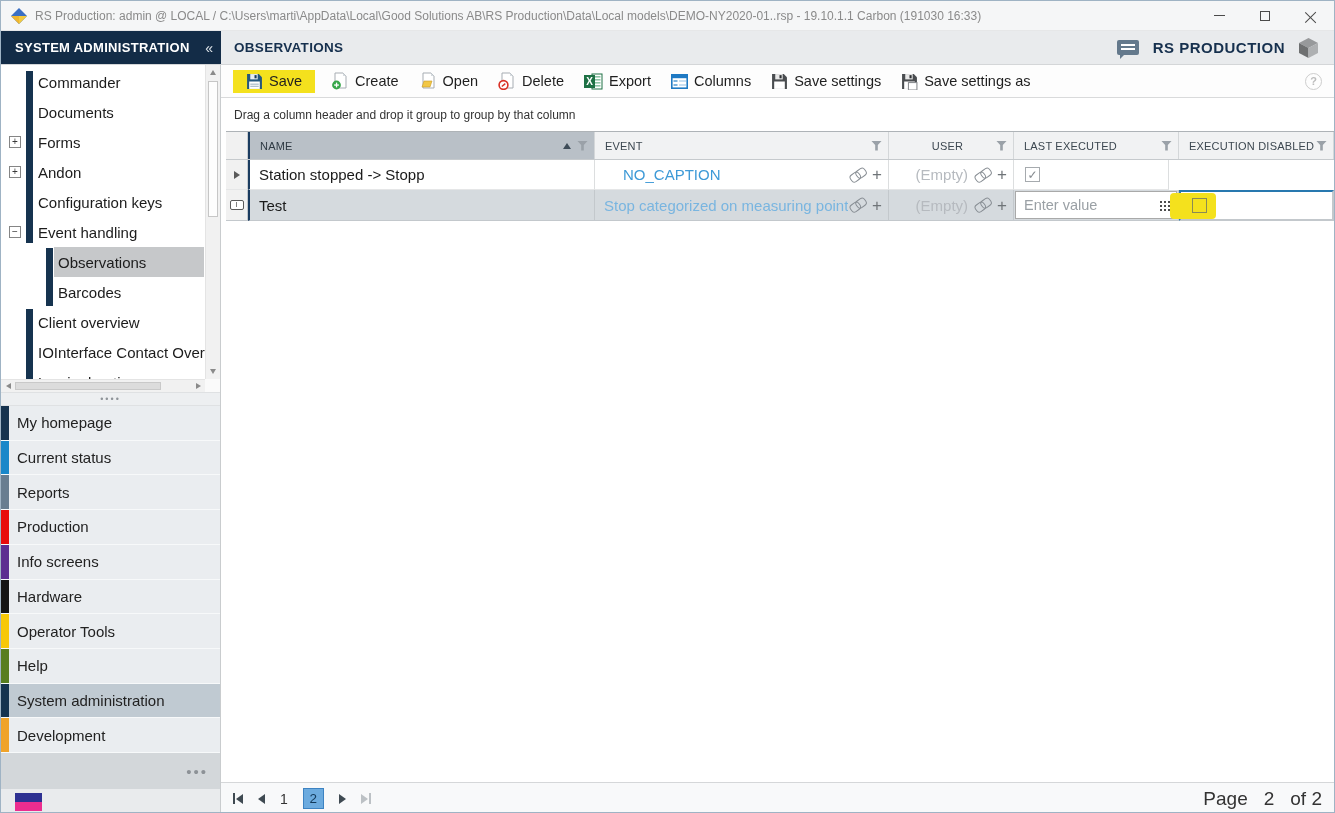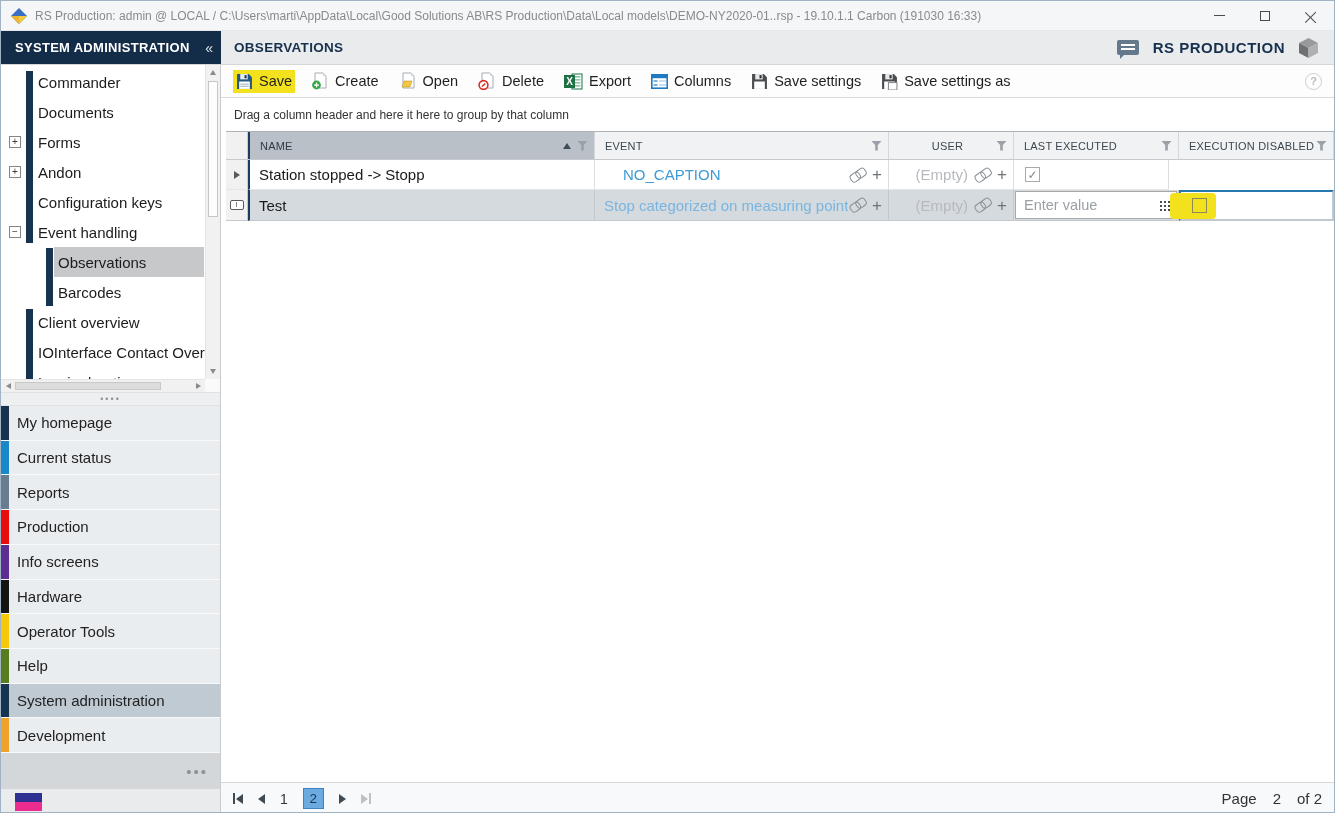--- a/index.html
+++ b/index.html
@@ -67,21 +67,21 @@
   .nav-item .lab { padding-left:16px; font-size:15px; color:#222; }
   .nav-footer { height:36px; background:#d3d7da; display:flex; align-items:center; justify-content:flex-end; padding-right:12px; color:#8d9297; font-size:15px; letter-spacing:2px; }
   .logo-strip { flex:1; background:#e9ebed; position:relative; }
   .gs-logo { position:absolute; left:14px; top:4px; width:27px; height:18px; }
   .gs-logo .b1 { height:9px; background:#2e3192; }
   .gs-logo .b2 { height:9px; background:#ec2d8f; }
 
   
   .toolbar { height:33px; display:flex; align-items:center; gap:12px; padding-left:12px; background:#fdfdfd; border-bottom:1px solid #d9dadb; position:relative; }
   .tb-btn { display:flex; align-items:center; gap:6px; font-size:14.5px; color:#1f1f1f; padding:3px 4px; cursor:pointer; white-space:nowrap; }
-  .tb-btn.hl { background:#f4e11d; padding:3px 3px;gap:6px; }
+  .tb-btn.hl { background:#f4e11d; padding:3px 13px;gap:6px; }
   .help-circle { position:absolute; right:12px; width:17px; height:17px; border:1.5px solid #cdcdcd; border-radius:50%; color:#bcbcbc; font-size:11px; font-weight:bold; display:flex; align-items:center; justify-content:center; cursor:pointer; }
 
   
   .group-panel { height:33px; display:flex; align-items:center; padding-left:13px; font-size:12px; color:#333; background:#fff; }
 
   
   .ghead, .grow { display:flex; margin-left:5px; }
   .ghead { height:29px; border-top:1px solid #aeb3b7; border-bottom:1px solid #c6cacd; }
   .hcell { display:flex; align-items:center; font-size:11px; color:#3c4750; background:#f1f2f3; border-right:1px solid #d4d7d9; padding:0 6px 0 10px; letter-spacing:.2px; cursor:pointer; }
   .hcell .lab { flex:1; white-space:nowrap; overflow:hidden; }
@@ -124,21 +124,21 @@
   
   .pager { height:32px; border-top:1px solid #d5d7d9; background:#f8f9fa; display:flex; align-items:center; gap:15px; padding:0 12px; }
   .pg-btn { display:flex; align-items:center; gap:1px; cursor:pointer; }
   .pg-tri-l { width:0; height:0; border-top:5px solid transparent; border-bottom:5px solid transparent; border-right:7px solid #3f4a52; }
   .pg-tri-r { width:0; height:0; border-top:5px solid transparent; border-bottom:5px solid transparent; border-left:7px solid #3f4a52; }
   .pg-bar { width:2px; height:11px; background:#3f4a52; }
   .pg-btn.dis .pg-tri-l,.pg-btn.dis .pg-tri-r { border-right-color:#bcc1c5; border-left-color:#bcc1c5; }
   .pg-btn.dis .pg-bar { background:#bcc1c5; }
   .pg-num { font-size:14px; color:#333; cursor:pointer; }
   .pg-cur { width:21px; height:21px; background:#6cabdf; border:1px solid #3d83c2; display:flex; align-items:center; justify-content:center; font-size:13.5px; color:#12395a; cursor:pointer; }
-  .pg-right { margin-left:auto; display:flex; gap:16px; font-size:15px; color:#333; align-items:center; }
+  .pg-right { margin-left:auto; display:flex; gap:16px; font-size:19px; color:#333; align-items:center; }
 
   .icon-svg { flex:none; display:block; }
 </style>
 </head>
 <body>
 
 <div class="titlebar">
   <svg class="app-icon icon-svg" viewBox="0 0 16 16">
       <polygon points="8,0 16,8 8,16 0,8" fill="#3a6fc4"></polygon>
       <polygon points="8,8 16,8 8,16" fill="#f3c93e"></polygon>
@@ -372,21 +372,21 @@
             <rect x="4" y="1" width="7" height="5" fill="#e9e9e9"></rect>
             <rect x="8" y="2" width="2" height="3" fill="#2e3134"></rect>
             <rect x="3" y="8" width="10" height="7" fill="#fff"></rect>
             <rect x="7" y="9" width="8" height="7" fill="#fff" stroke="#8a8d90"></rect>
           </svg>
         <span>Save settings as</span>
       </div>
       <div class="help-circle">?</div>
     </div>
 
-    <div class="group-panel">Drag a column header and here it here to group by that column</div>
+    <div class="group-panel">Drag a column header and drop it group to group by that column</div>
 
     <div class="ghead">
       <div class="hcell ind c-ind"></div>
       <div class="hcell name c-name">
         <span class="lab">NAME</span>
         <div class="sort-asc"></div>
         <div class="funnel"></div>
       </div>
       <div class="hcell c-event">
           <span class="lab">EVENT</span>

